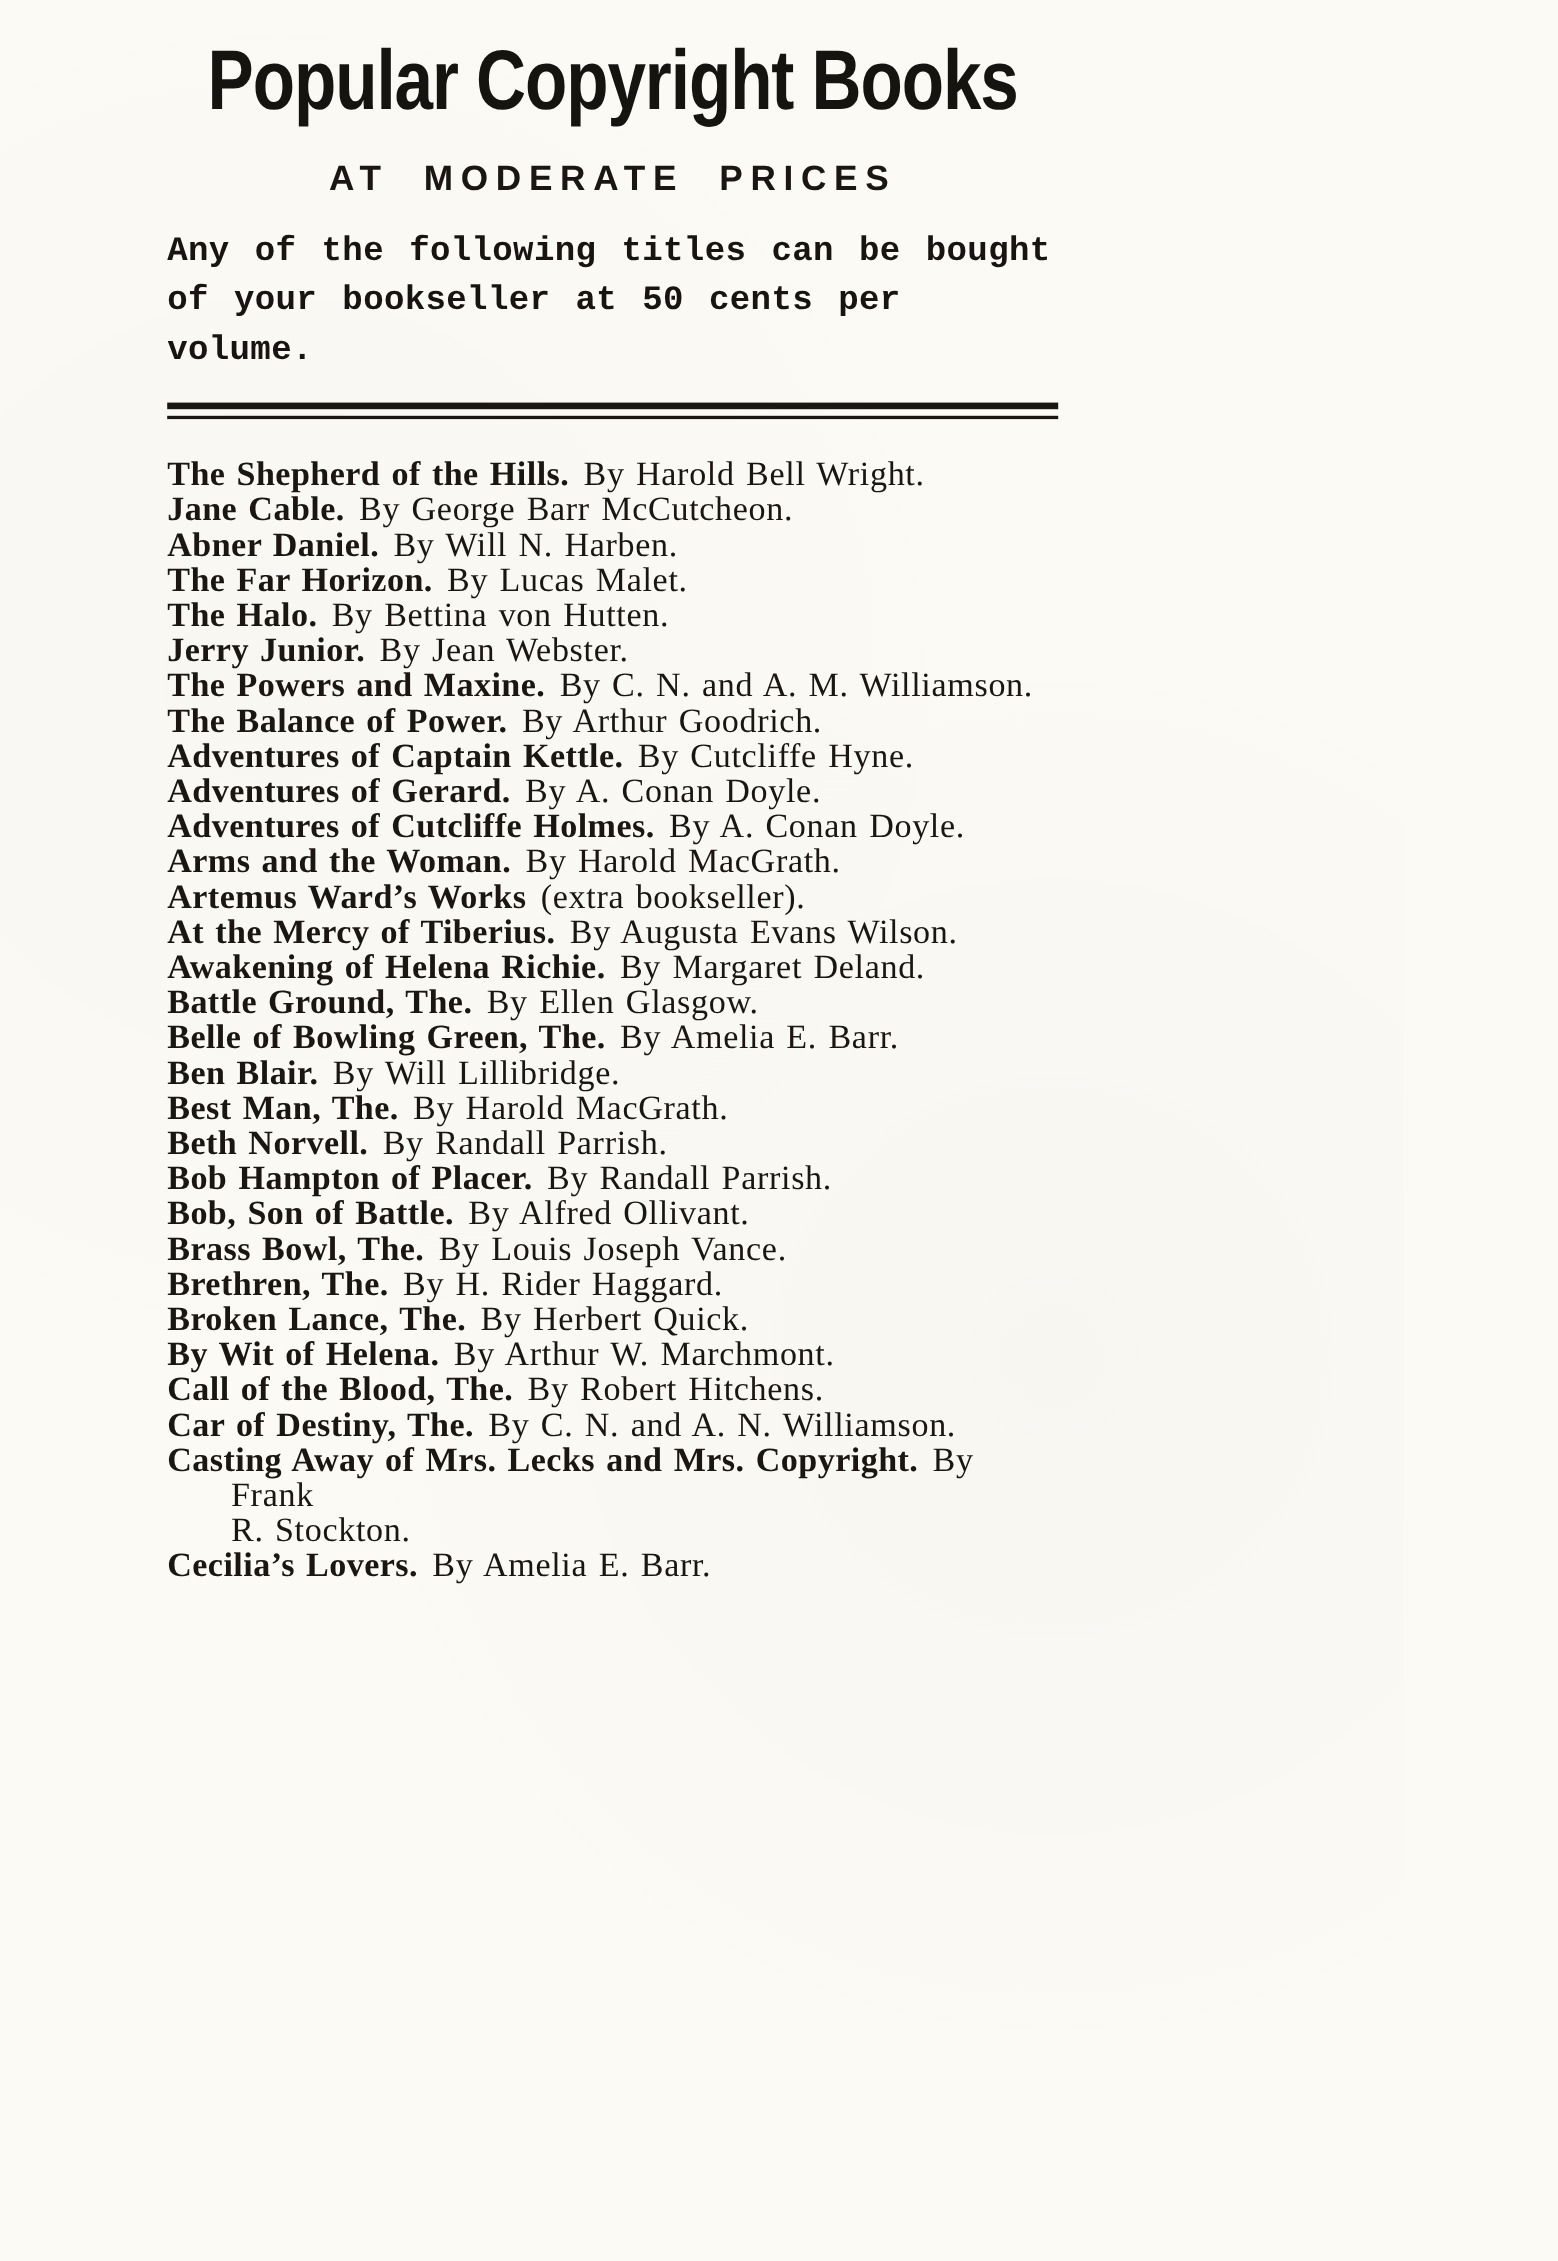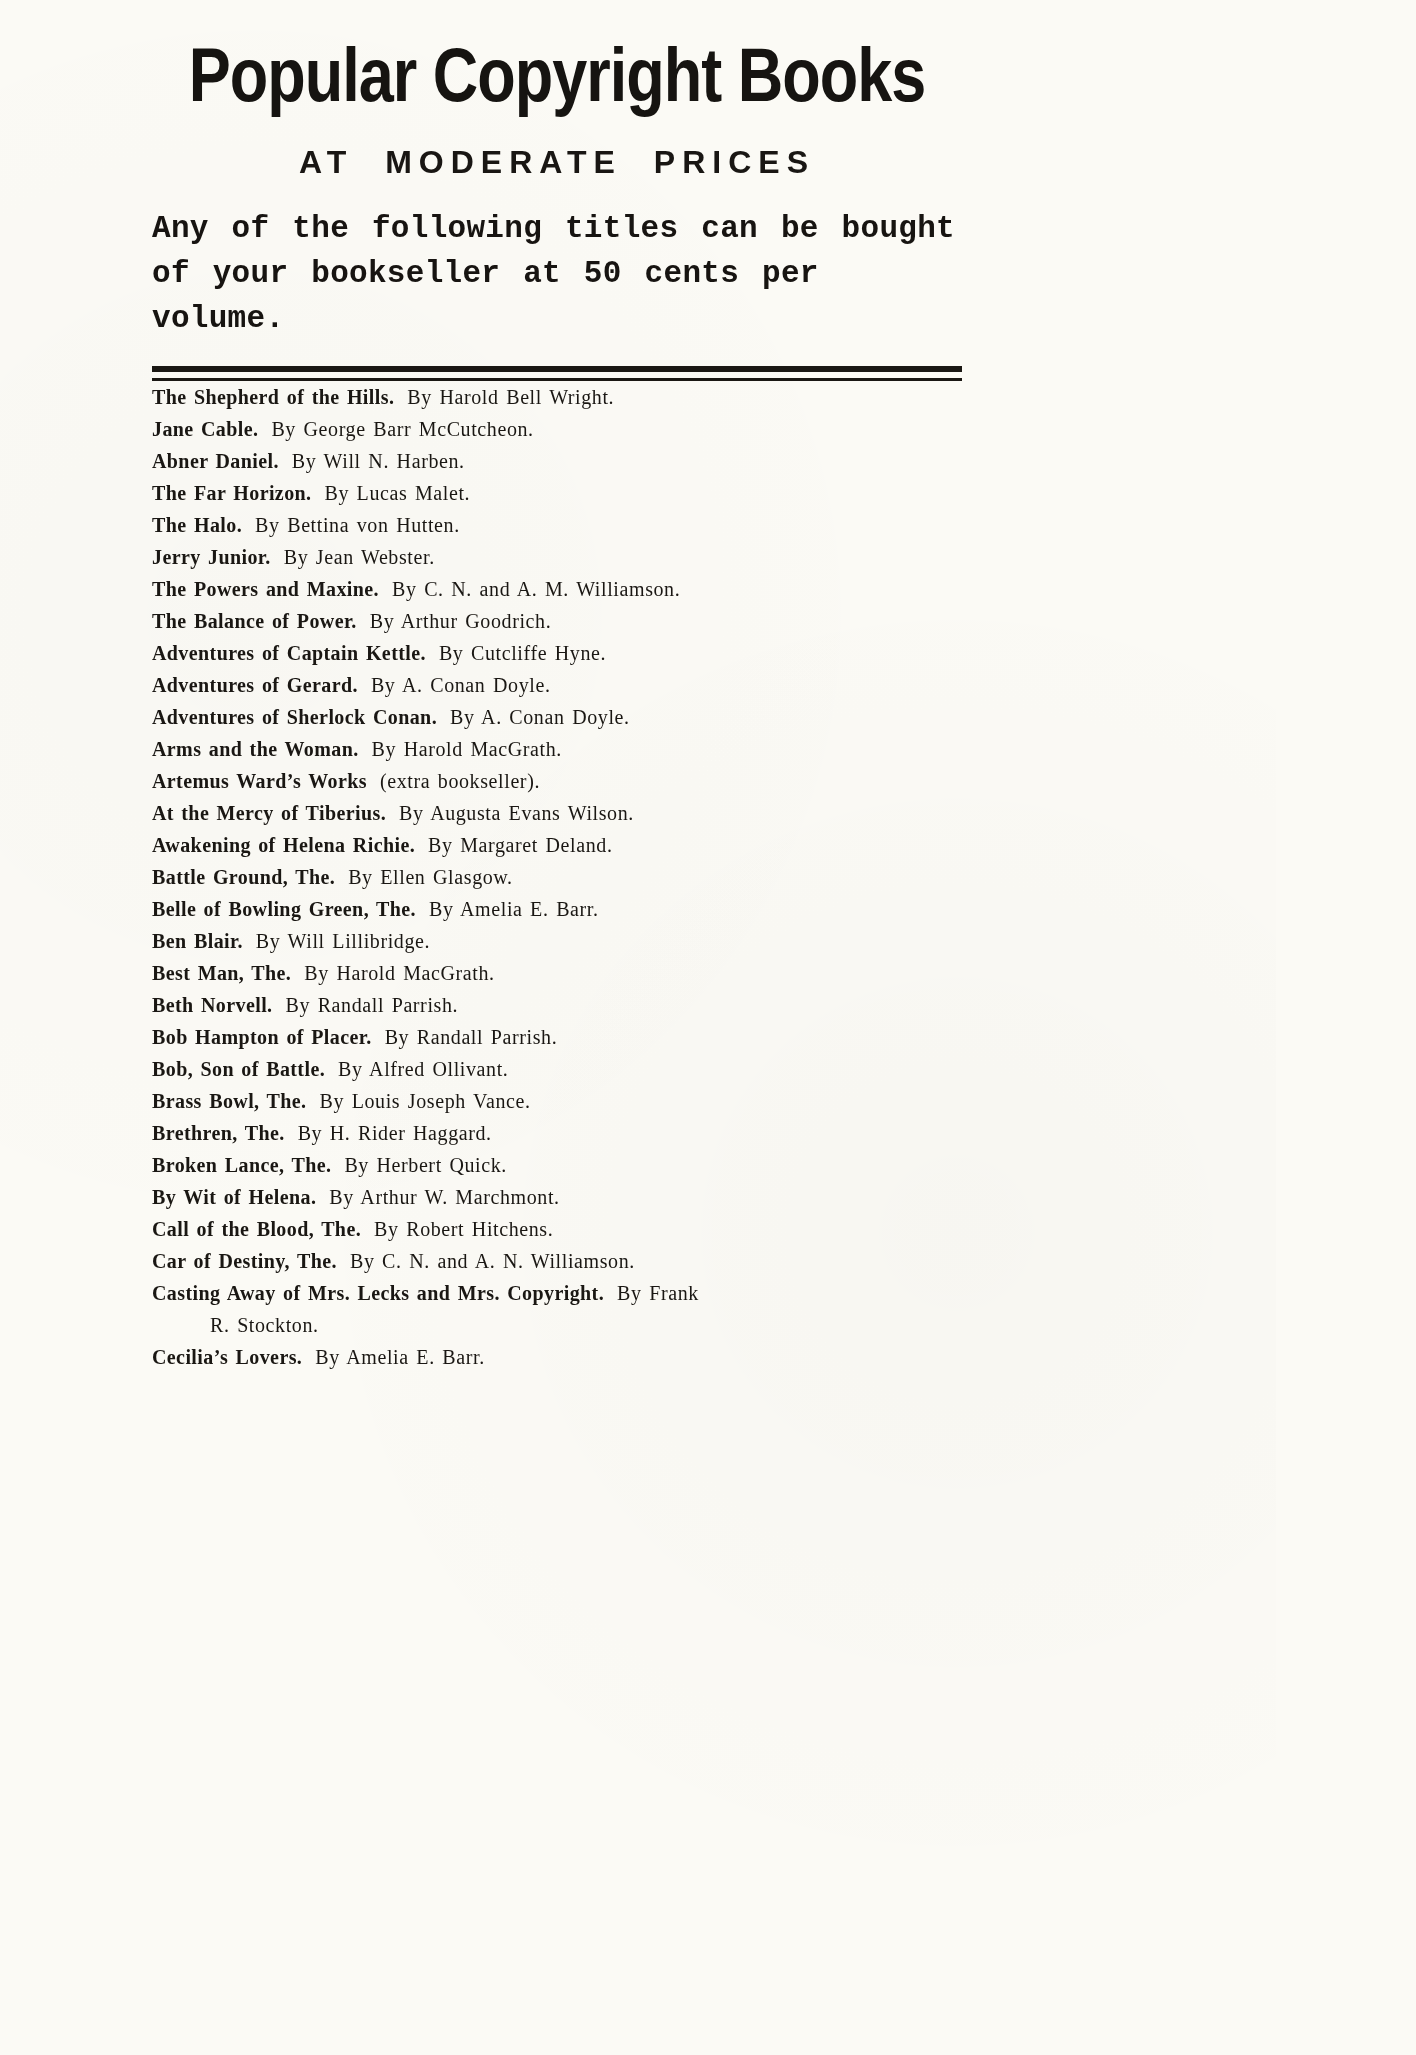--- a/index.html
+++ b/index.html
@@ -64,22 +64,23 @@
     letter-spacing: 0.3px;
     color: #171411;
   }
   .double-rule {
     margin-top: 24px;
     height: 6px;
     border-top: 6px solid #1a1713;
     border-bottom: 3px solid #1a1713;
   }
   .book-list {
+    margin-top: 34px;
     font-family: "Liberation Serif", serif;
-    font-size: 20px;
+    font-size: 31px;
     color: #1a1713;
   }
   .book-line {
     padding-left: 58px;
     text-indent: -58px;
     line-height: 32px;
     word-spacing: 2px;
   }
   .book-title {
     font-weight: 700;
@@ -109,21 +110,21 @@
         <div class="book-line"><span class="book-title">The Shepherd of the Hills.</span><span class="book-author">By Harold Bell Wright.</span></div>
         <div class="book-line"><span class="book-title">Jane Cable.</span><span class="book-author">By George Barr McCutcheon.</span></div>
         <div class="book-line"><span class="book-title">Abner Daniel.</span><span class="book-author">By Will N. Harben.</span></div>
         <div class="book-line"><span class="book-title">The Far Horizon.</span><span class="book-author">By Lucas Malet.</span></div>
         <div class="book-line"><span class="book-title">The Halo.</span><span class="book-author">By Bettina von Hutten.</span></div>
         <div class="book-line"><span class="book-title">Jerry Junior.</span><span class="book-author">By Jean Webster.</span></div>
         <div class="book-line"><span class="book-title">The Powers and Maxine.</span><span class="book-author">By C. N. and A. M. Williamson.</span></div>
         <div class="book-line"><span class="book-title">The Balance of Power.</span><span class="book-author">By Arthur Goodrich.</span></div>
         <div class="book-line"><span class="book-title">Adventures of Captain Kettle.</span><span class="book-author">By Cutcliffe Hyne.</span></div>
         <div class="book-line"><span class="book-title">Adventures of Gerard.</span><span class="book-author">By A. Conan Doyle.</span></div>
-        <div class="book-line"><span class="book-title">Adventures of Sherlock Conan.</span><span class="book-author">By A. Conan Doyle.</span></div>
+        <div class="book-line"><span class="book-title">Adventures of Cutcliffe Holmes.</span><span class="book-author">By A. Conan Doyle.</span></div>
         <div class="book-line"><span class="book-title">Arms and the Woman.</span><span class="book-author">By Harold MacGrath.</span></div>
         <div class="book-line"><span class="book-title">Artemus Ward’s Works</span><span class="book-author">(extra bookseller).</span></div>
         <div class="book-line"><span class="book-title">At the Mercy of Tiberius.</span><span class="book-author">By Augusta Evans Wilson.</span></div>
         <div class="book-line"><span class="book-title">Awakening of Helena Richie.</span><span class="book-author">By Margaret Deland.</span></div>
         <div class="book-line"><span class="book-title">Battle Ground, The.</span><span class="book-author">By Ellen Glasgow.</span></div>
         <div class="book-line"><span class="book-title">Belle of Bowling Green, The.</span><span class="book-author">By Amelia E. Barr.</span></div>
         <div class="book-line"><span class="book-title">Ben Blair.</span><span class="book-author">By Will Lillibridge.</span></div>
         <div class="book-line"><span class="book-title">Best Man, The.</span><span class="book-author">By Harold MacGrath.</span></div>
         <div class="book-line"><span class="book-title">Beth Norvell.</span><span class="book-author">By Randall Parrish.</span></div>
         <div class="book-line"><span class="book-title">Bob Hampton of Placer.</span><span class="book-author">By Randall Parrish.</span></div>

